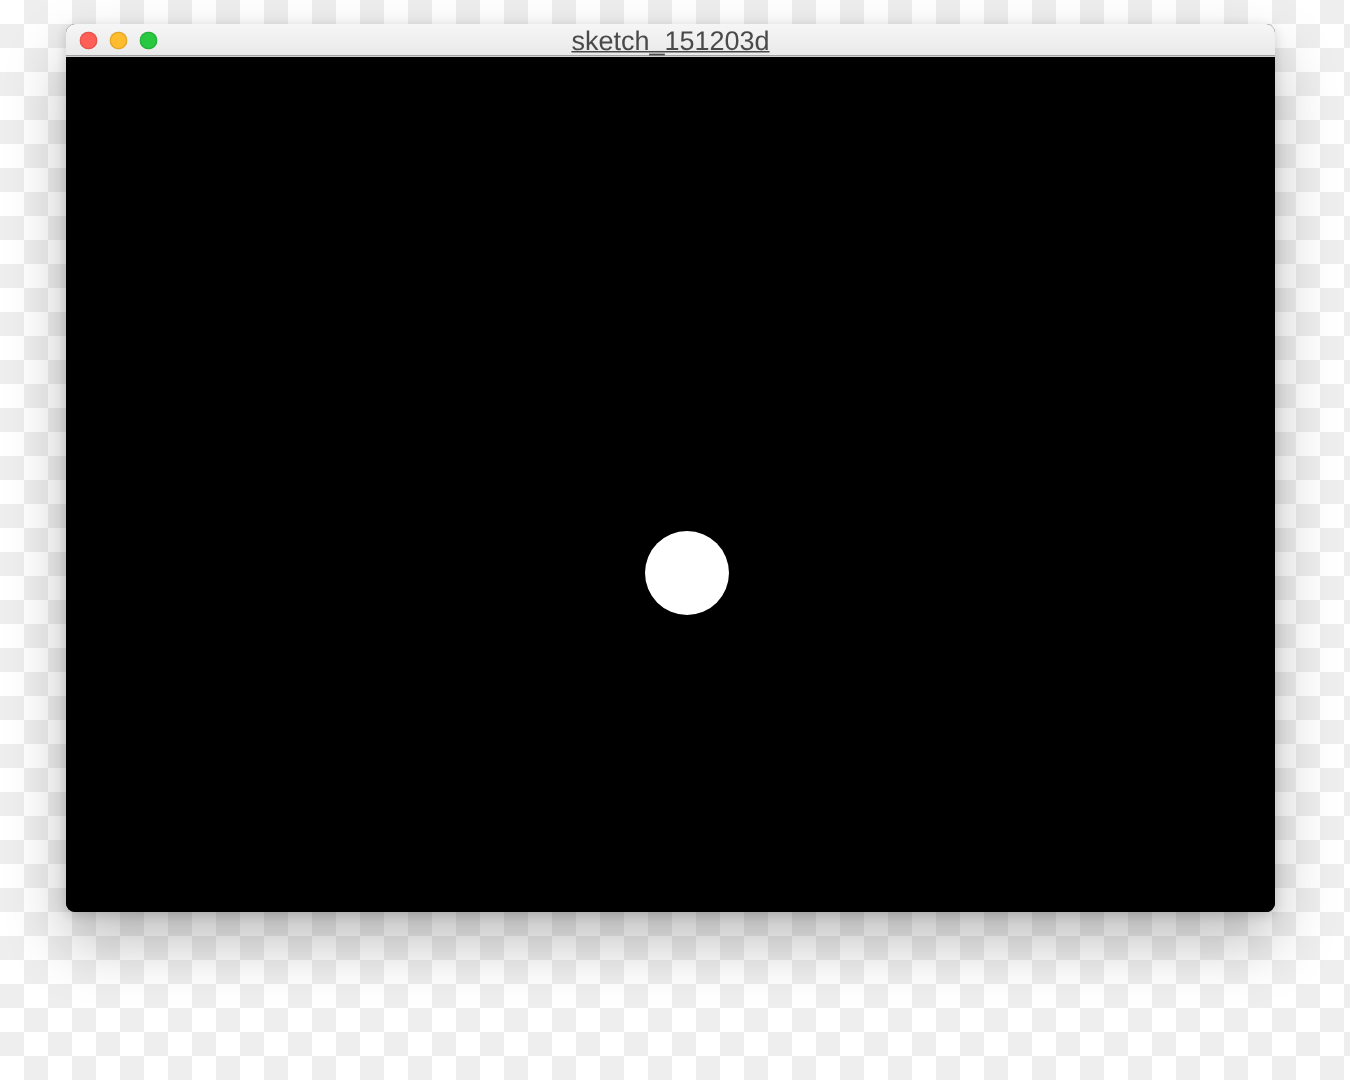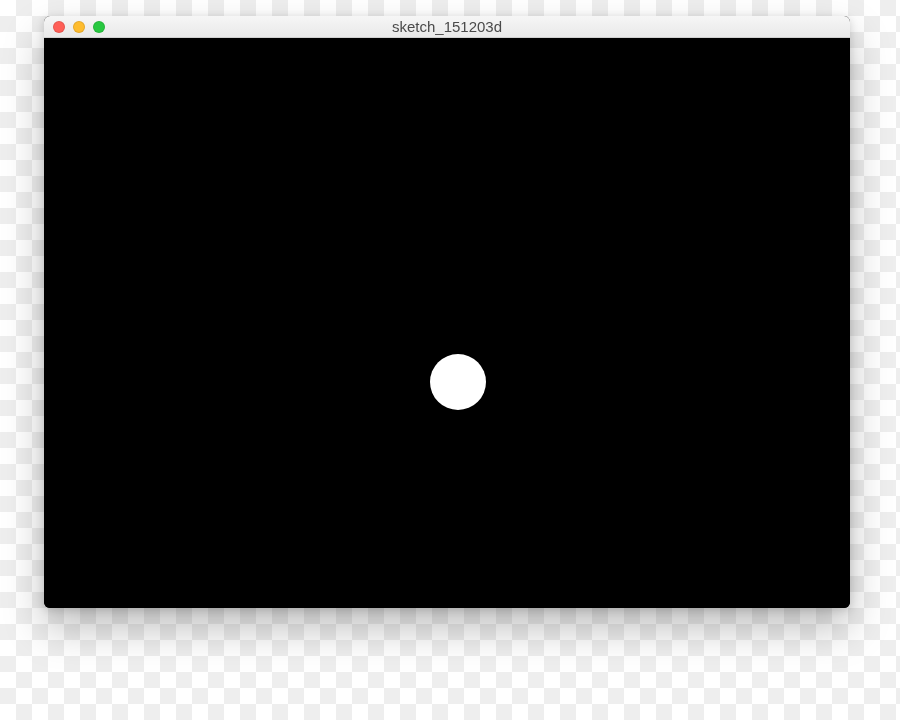--- a/index.html
+++ b/index.html
@@ -55,24 +55,25 @@
       border-radius: 50%;
     }
     .tl-close { background: #ff5f57; border: 0.5px solid rgba(0,0,0,0.1); }
     .tl-min   { background: #febc2e; border: 0.5px solid rgba(0,0,0,0.1); }
     .tl-max   { background: #28c840; border: 0.5px solid rgba(0,0,0,0.1); }
     .titlebar-title {
       position: absolute;
       left: 0;
       right: 0;
       text-align: center;
-      font-size: 15px;
+      font-size: 18px;
       color: #4a4a4a;
       pointer-events: none;
       line-height: 22px;
+      text-decoration: underline;
     }
     .canvas {
       flex: 1 1 auto;
       background: #000000;
       position: relative;
     }
     .circle {
       position: absolute;
       border-radius: 50%;
       background: #ffffff;

